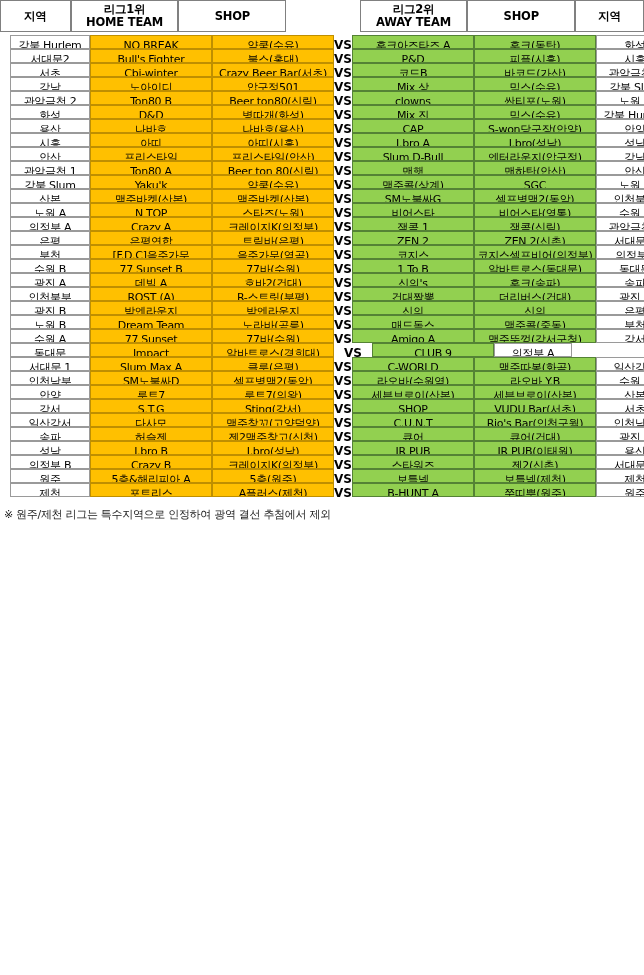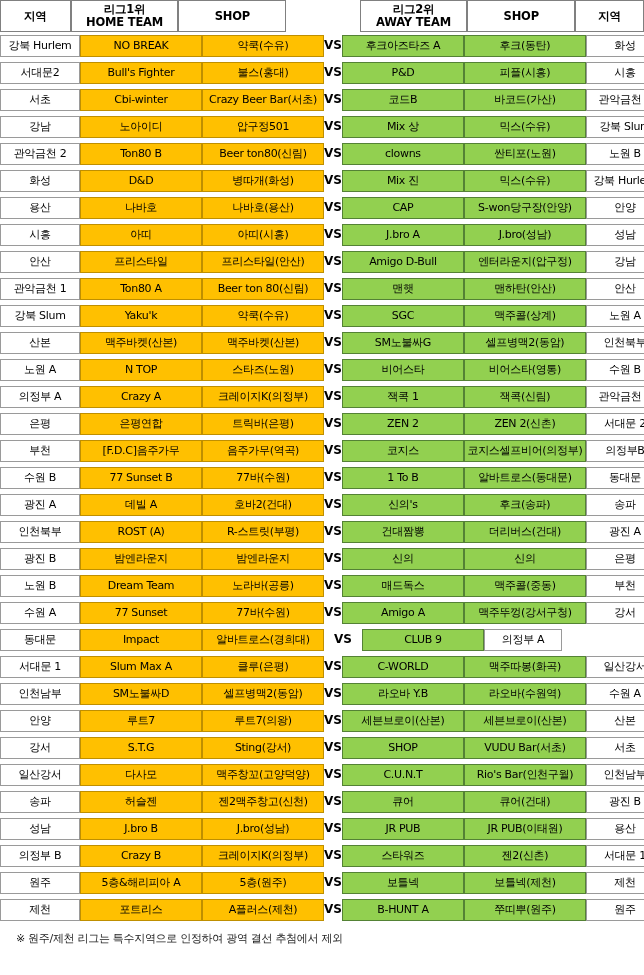--- a/index.html
+++ b/index.html
@@ -56,22 +56,22 @@
   .h-shop-r     { width: 122px; }
   .h-region-r   { width: 78px; }
 
   
   .rows {
     margin-top: 3px;
   }
   .match-row {
     display: flex;
     align-items: stretch;
-    height: 22px;
-    margin-bottom: 5px;
+    height: 14px;
+    padding-left: 10px;
   }
   .cell {
     box-sizing: border-box;
     font-size: 11px;
     line-height: 20px;
     text-align: center;
     white-space: nowrap;
     overflow: hidden;
     border: 1px solid #808080;
     letter-spacing: -0.3px;
@@ -109,21 +109,21 @@
     text-align: center;
     line-height: 20px;
     letter-spacing: 0;
   }
 
   .half { display: flex; }
 
   
   .footer {
     margin-top: 10px;
-    padding-left: 16px;
+    padding-left: 4px;
     font-size: 11px;
     color: #1a1a1a;
     letter-spacing: -0.3px;
     white-space: nowrap;
   }
 </style>
 </head>
 <body>
 
 <div class="sheet">
@@ -258,21 +258,21 @@
         </div>
       </div>
       <div class="match-row">
         <div class="half home">
           <div class="cell region region-l">안산</div>
           <div class="cell team">프리스타일</div>
           <div class="cell shop">프리스타일(안산)</div>
         </div>
         <div class="vs">VS</div>
         <div class="half away">
-          <div class="cell team">Amigo D-Bull</div>
+          <div class="cell team">Slum D-Bull</div>
           <div class="cell shop">엔터라운지(압구정)</div>
           <div class="cell region region-r">강남</div>
         </div>
       </div>
       <div class="match-row">
         <div class="half home">
           <div class="cell region region-l">관악금천 1</div>
           <div class="cell team">Ton80 A</div>
           <div class="cell shop">Beer ton 80(신림)</div>
         </div>
@@ -284,22 +284,22 @@
         </div>
       </div>
       <div class="match-row">
         <div class="half home">
           <div class="cell region region-l">강북 Slum</div>
           <div class="cell team">Yaku'k</div>
           <div class="cell shop">약쿡(수유)</div>
         </div>
         <div class="vs">VS</div>
         <div class="half away">
+          <div class="cell shop">맥주콜(상계)</div>
           <div class="cell team">SGC</div>
-          <div class="cell shop">맥주콜(상계)</div>
           <div class="cell region region-r">노원 A</div>
         </div>
       </div>
       <div class="match-row">
         <div class="half home">
           <div class="cell region region-l">산본</div>
           <div class="cell team">맥주바켓(산본)</div>
           <div class="cell shop">맥주바켓(산본)</div>
         </div>
         <div class="vs">VS</div>
@@ -465,22 +465,22 @@
         </div>
       </div>
       <div class="match-row">
         <div class="half home">
           <div class="cell region region-l">인천남부</div>
           <div class="cell team">SM노불싸D</div>
           <div class="cell shop">셀프병맥2(동암)</div>
         </div>
         <div class="vs">VS</div>
         <div class="half away">
+          <div class="cell shop">라오바(수원역)</div>
           <div class="cell team">라오바 Y.B</div>
-          <div class="cell shop">라오바(수원역)</div>
           <div class="cell region region-r">수원 A</div>
         </div>
       </div>
       <div class="match-row">
         <div class="half home">
           <div class="cell region region-l">안양</div>
           <div class="cell team">루트7</div>
           <div class="cell shop">루트7(의왕)</div>
         </div>
         <div class="vs">VS</div>

